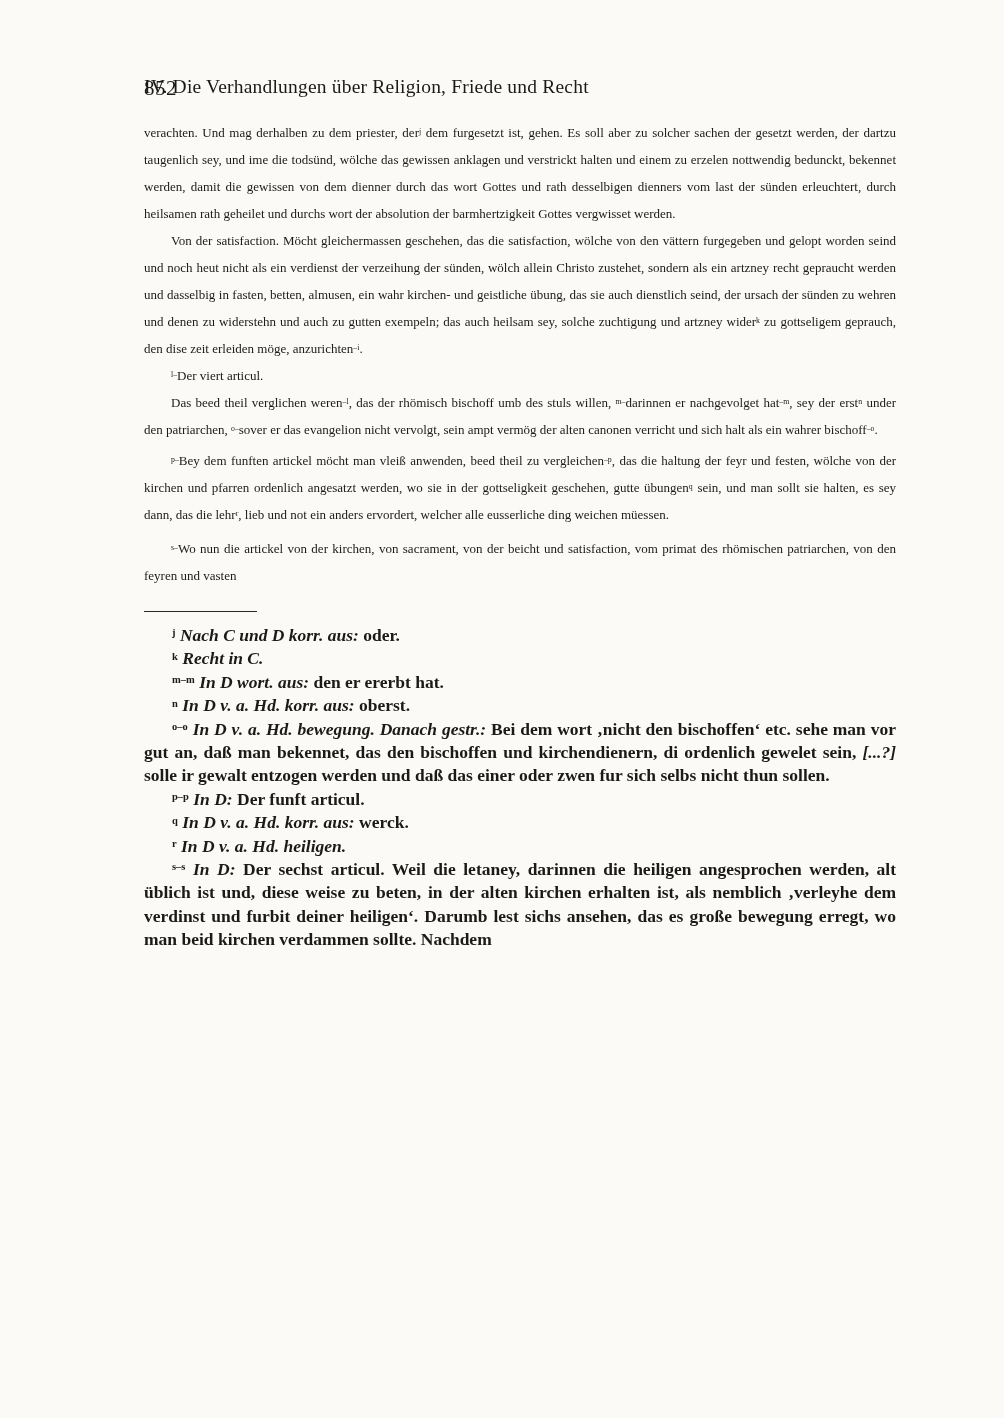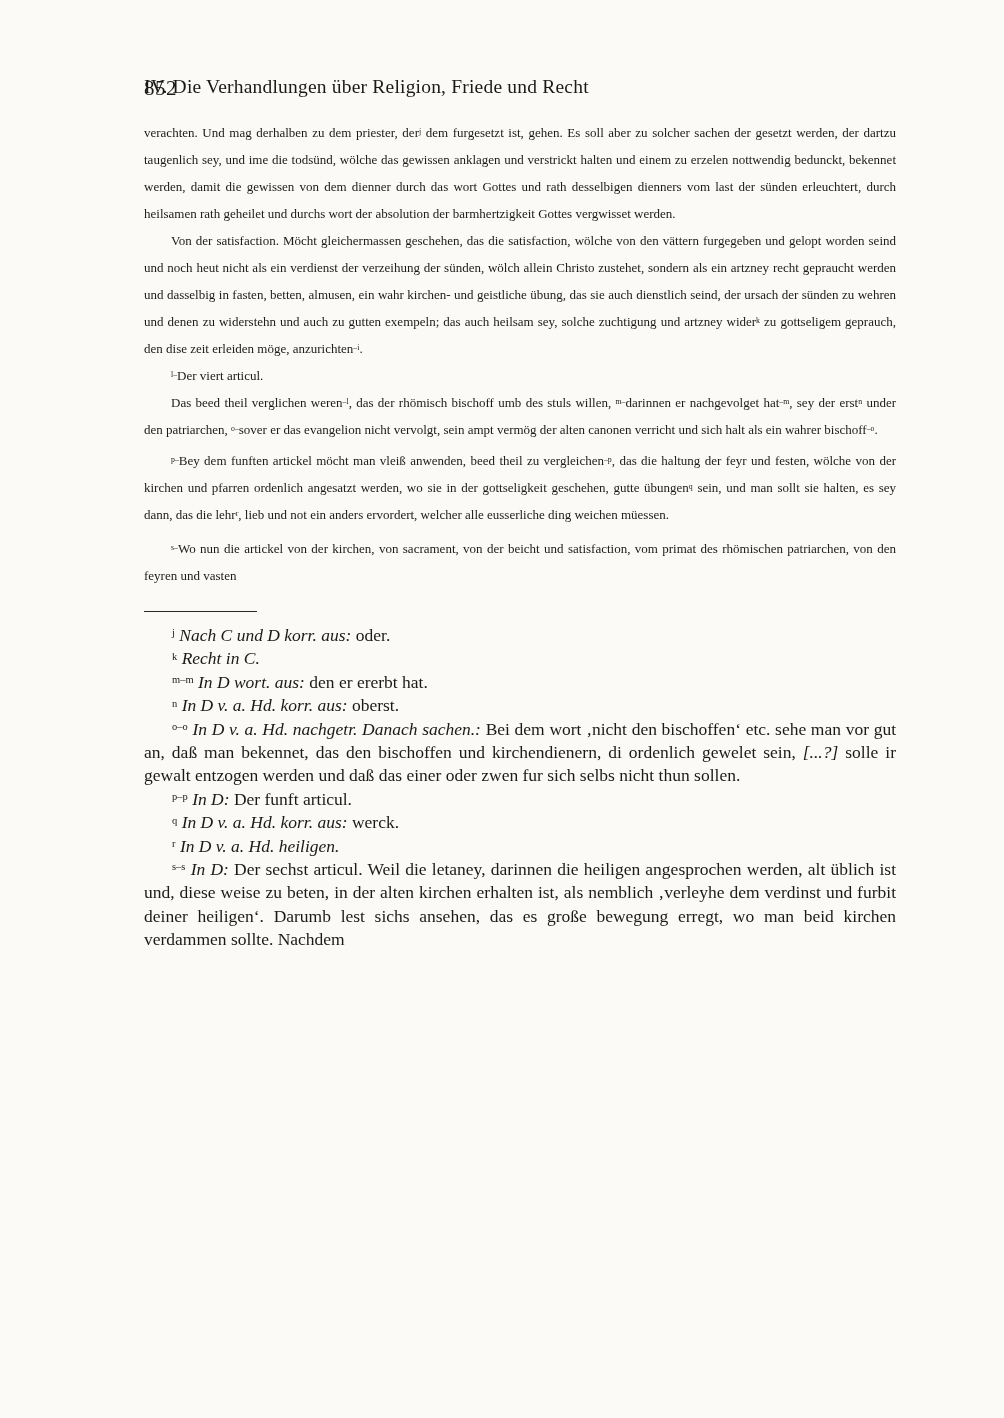--- a/index.html
+++ b/index.html
@@ -58,21 +58,21 @@
     margin-bottom: 12px;
     width: 113px;
     height: 0;
     border-top: 1.4px solid #2b2824;
   }
   .footnotes {
     font-size: 17.5px;
     line-height: 23.4px;
     text-align: justify;
   }
-  .footnotes p { text-indent: 28px; }
+  .footnotes p { text-indent: 28px; font-weight: bold; }
   .footnotes i, .body-text i { font-style: italic; }
 </style>
 </head>
 <body>
 
 <div class="page">
   <div class="content">
 
     <div class="header">
       <span class="pagenum">852</span>
@@ -88,21 +88,21 @@
         <p style="margin-top: 7px;"><sup>s–</sup>Wo nun die artickel von der kirchen, von sacrament, von der beicht und satisfaction, vom primat des rhömischen patriarchen, von den feyren und vasten</p>
       </div>
 
     <div class="footnote-rule"></div>
 
     <div class="footnotes">
         <p><sup>j</sup> <i>Nach C und D korr. aus:</i> oder.</p>
         <p><sup>k</sup> <i>Recht in C.</i></p>
         <p><sup>m–m</sup> <i>In D wort. aus:</i> den er ererbt hat.</p>
         <p><sup>n</sup> <i>In D v. a. Hd. korr. aus:</i> oberst.</p>
-        <p><sup>o–o</sup> <i>In D v. a. Hd. nachgetr. Danach sachen.:</i> Bei dem wort ‚nicht den bischoffen‘ etc. sehe man vor gut an, daß man bekennet, das den bischoffen und kirchendienern, di ordenlich gewelet sein, <i>[...?]</i> solle ir gewalt entzogen werden und daß das einer oder zwen fur sich selbs nicht thun sollen.</p>
+        <p><sup>o–o</sup> <i>In D v. a. Hd. bewegung. Danach gestr.:</i> Bei dem wort ‚nicht den bischoffen‘ etc. sehe man vor gut an, daß man bekennet, das den bischoffen und kirchendienern, di ordenlich gewelet sein, <i>[...?]</i> solle ir gewalt entzogen werden und daß das einer oder zwen fur sich selbs nicht thun sollen.</p>
         <p><sup>p–p</sup> <i>In D:</i> Der funft articul.</p>
         <p><sup>q</sup> <i>In D v. a. Hd. korr. aus:</i> werck.</p>
         <p><sup>r</sup> <i>In D v. a. Hd. heiligen.</i></p>
         <p><sup>s–s</sup> <i>In D:</i> Der sechst articul. Weil die letaney, darinnen die heiligen angesprochen werden, alt üblich ist und, diese weise zu beten, in der alten kirchen erhalten ist, als nemblich ‚verleyhe dem verdinst und furbit deiner heiligen‘. Darumb lest sichs ansehen, das es große bewegung erregt, wo man beid kirchen verdammen sollte. Nachdem</p>
       </div>
 
   </div>
 </div>
 
 </body></html>

